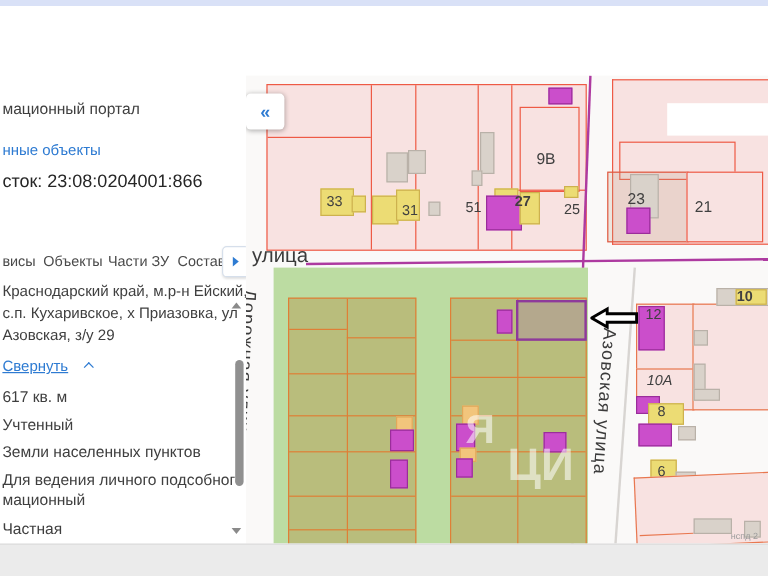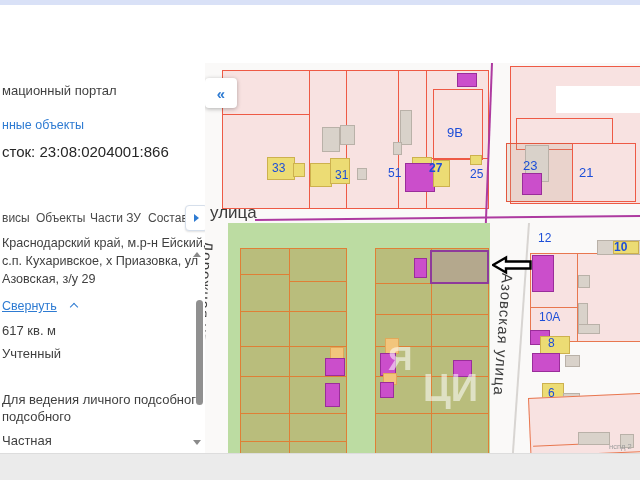--- a/index.html
+++ b/index.html
@@ -31,21 +31,21 @@
   .parcel-pink-o{background:#f8e2e1;border:1px solid #e8774f;}
   .rline{background:#ee5a45;}
   .green{background:#bcdca2;}
   .olive{background:#b9bd7c;border:1px solid #df7f36;}
   .oline{background:#df7f36;}
   .sel{background:#b4a88d;border:2px solid #8e3a9b;}
   .b-magenta{background:#cb4ecb;border:1px solid #9a2d9a;}
   .b-yellow{background:#ecdc74;border:1px solid #cdb14e;}
   .b-gray{background:#d9d2ca;border:1px solid #b9b1a8;}
   .b-orange{background:#f2c57c;border:1px solid #e0a85a;}
-  .plabel{color:#1d4ed8;font-size:12px;white-space:nowrap;}
+  .plabel{color:#404040;font-size:12px;white-space:nowrap;}
   .street{color:#3b3b3b;font-size:17px;white-space:nowrap;}
   .vstreet{color:#3b3b3b;font-size:15px;writing-mode:vertical-rl;white-space:nowrap;letter-spacing:1px;}
   .mline{background:#ad3aa0;}
   .grayline{background:#d8d5d2;}
   .mapbtn{width:32px;height:30px;background:#fff;border-radius:4px;box-shadow:0 1px 4px rgba(0,0,0,.3);
           display:flex;align-items:center;justify-content:center;color:#2e7bd2;font-size:15px;font-weight:bold;cursor:pointer;}
   #legend{left:10px;top:358px;width:271px;height:36px;background:#fff;border-radius:6px;
           box-shadow:0 1px 4px rgba(0,0,0,.25);display:flex;align-items:center;cursor:pointer;margin-top:36px;}
   #legend .ltitle{margin-left:16px;font-size:14px;color:#3c3c3c;flex:1;}
   .wm{color:rgba(255,255,255,.55);font-weight:bold;}
@@ -77,22 +77,23 @@
     <div class="addr">Азовская, з/у 29</div>
   </div>
 
   <div class="a" style="left:2px;top:291px;">
     <span class="plink" style="text-decoration:underline;">Свернуть</span>
     <span class="chv up blue" style="margin-left:10px;"></span>
   </div>
 
   <div class="a ptext" style="left:2px;top:318px;">617 кв. м</div>
   <div class="a ptext" style="left:2px;top:341px;">Учтенный</div>
+  <div class="a ptext" style="left:2px;top:364px;">Земли населенных пунктов</div>
   <div class="a ptext" style="left:2px;top:387px;">Для ведения личного подсобного</div>
-  <div class="a ptext" style="left:2px;top:404px;">подсобного</div>
+  <div class="a ptext" style="left:2px;top:404px;">мационный</div>
   <div class="a ptext" style="left:2px;top:428px;">Частная</div>
 
   <div class="a thumb" style="left:196px;top:295px;height:105px;"></div>
   <div class="a" style="left:193px;top:440px;"><span class="tri-dn"></span></div>
 </div>
 
 <div id="map" class="a">
 
   <div class="a parcel-pink" style="left:17px;top:7px;width:265px;height:137px;">
     <div class="a rline" style="left:86px;top:0;width:1px;height:137px;"></div>
@@ -186,23 +187,23 @@
   <div class="a b-gray" style="left:415px;top:371px;width:12px;height:12px;"></div>
 
   <div class="a plabel" style="left:67px;top:98px;">33</div>
   <div class="a plabel" style="left:130px;top:105px;">31</div>
   <div class="a plabel" style="left:183px;top:103px;">51</div>
   <div class="a plabel" style="left:224px;top:98px;font-weight:bold;">27</div>
   <div class="a plabel" style="left:265px;top:104px;">25</div>
   <div class="a plabel" style="left:242px;top:62px;font-size:13px;">9В</div>
   <div class="a plabel" style="left:318px;top:95px;font-size:13px;">23</div>
   <div class="a plabel" style="left:374px;top:102px;font-size:13px;">21</div>
-  <div class="a plabel" style="left:333px;top:168px;text-align:center;">12</div>
+  <div class="a plabel" style="left:333px;top:192px;text-align:center;">12</div>
   <div class="a plabel" style="left:409px;top:177px;font-weight:bold;">10</div>
-  <div class="a plabel" style="left:334px;top:247px;">10А</div>
+  <div class="a plabel" style="left:334px;top:247px;font-style:italic;">10А</div>
   <div class="a plabel" style="left:343px;top:273px;">8</div>
   <div class="a plabel" style="left:343px;top:323px;">6</div>
 
   <div class="a vstreet" style="left:-9px;top:178px;transform:rotate(3deg);">Дорожная  улица</div>
   <div class="a vstreet" style="left:290px;top:210px;transform:rotate(4deg);">Азовская  улица</div>
 
   <div class="a" style="left:287px;top:192px;width:40px;height:20px;">
     <svg width="40" height="20" viewBox="0 0 40 20">
       <path d="M1 10 L14 2.5 L14 6.5 L38.5 6.5 L38.5 13.5 L14 13.5 L14 17.5 Z" fill="#ffffff" stroke="#000000" stroke-width="2.4" stroke-linejoin="miter"></path>
     </svg>

